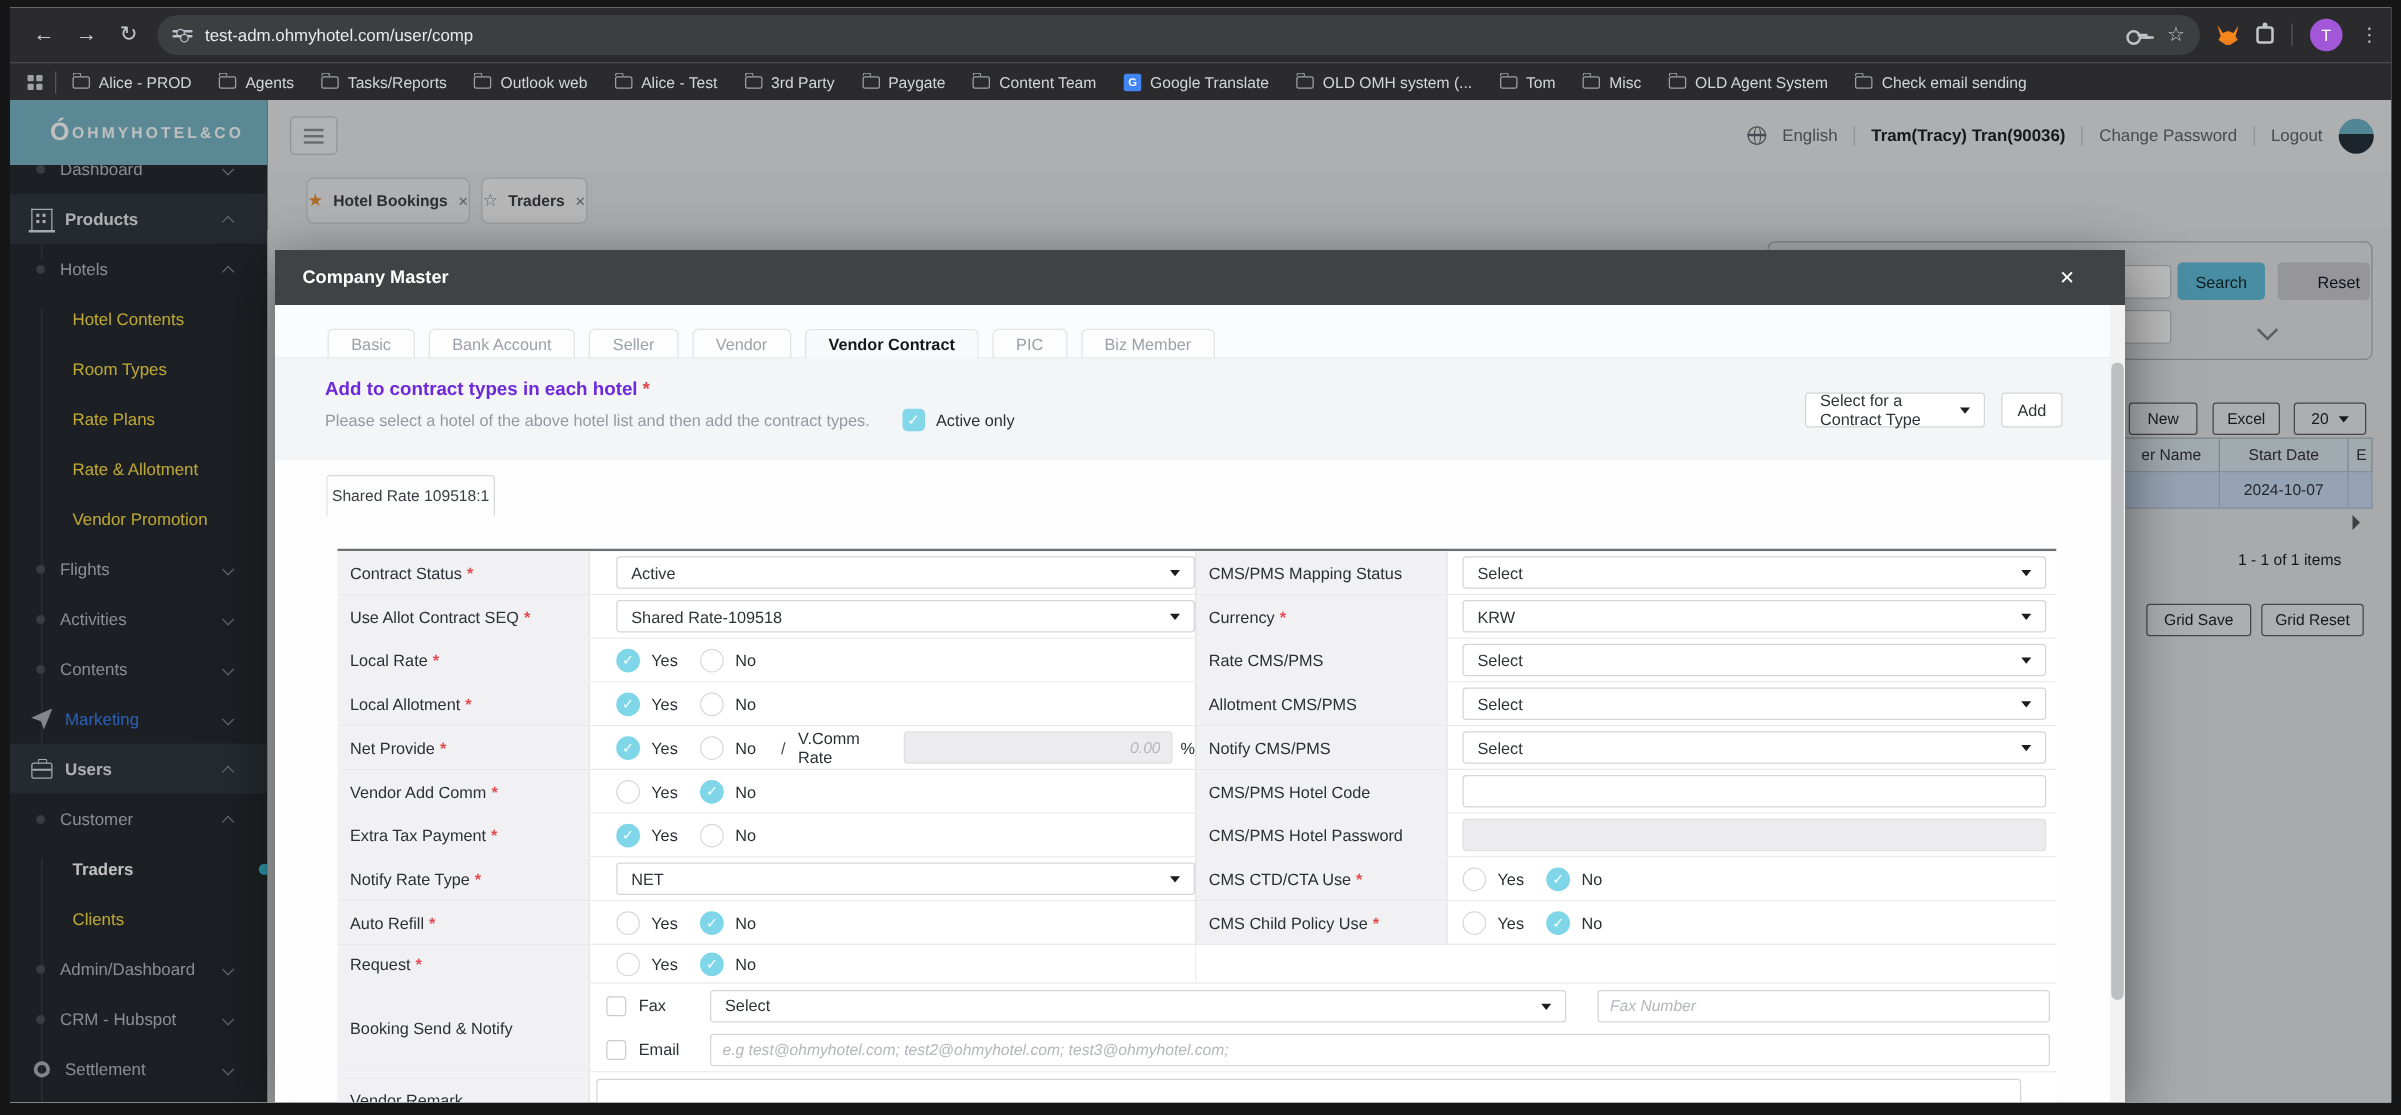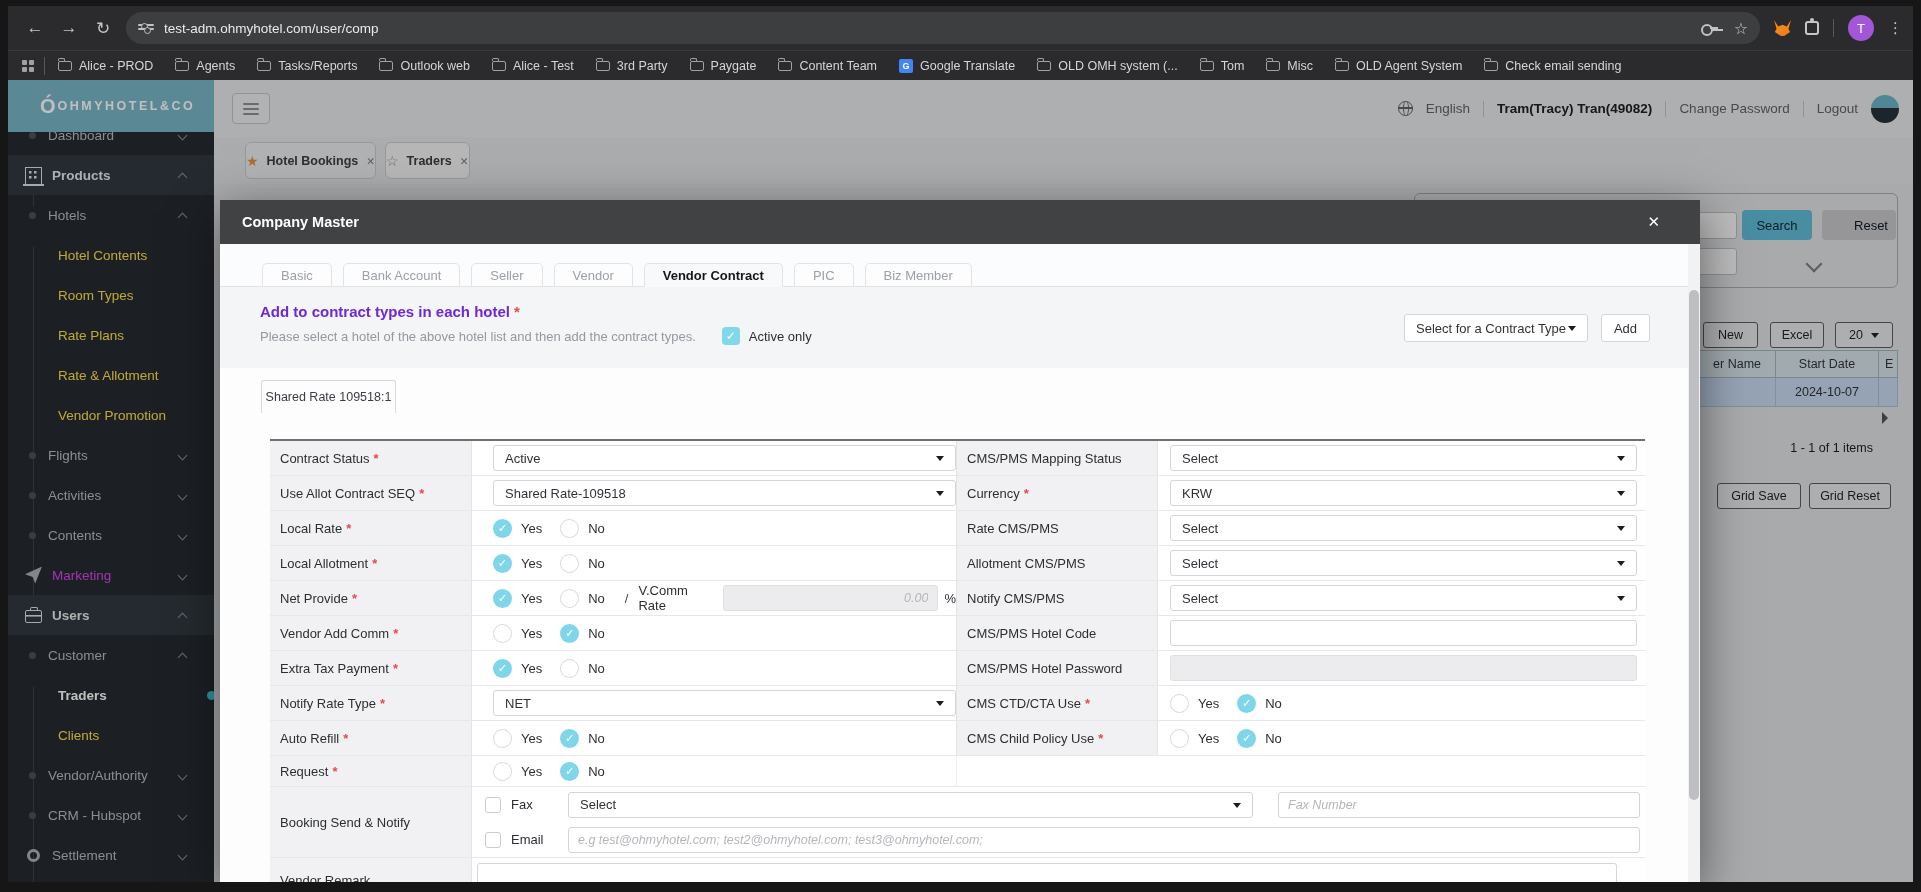--- a/index.html
+++ b/index.html
@@ -131,21 +131,21 @@
   .mheading { font-size:15px; font-weight:bold; color:#6d28d9; }
   .req { color:#e5484d; font-weight:bold; margin-left:4px; }
   .req::after { content:"*"; }
   .subline { margin-top:7px; display:flex; align-items:center; font-size:13px; color:#9499a0; }
   .aonly { margin-left:26px; display:flex; align-items:center; gap:9px; color:#2b2f33; }
   .cbx-teal { width:18px; height:18px; border-radius:4px; background:#82d7e9; color:#fff; font-size:12px; display:flex; align-items:center; justify-content:center; cursor:pointer; }
   .cbx-teal::before { content:"✓"; }
   .ctr { position:absolute; top:27px; right:50px; display:flex; gap:13px; }
   .sel { height:28px; border:1px solid #d4d5d8; border-radius:3px; background:#fff; display:flex; align-items:center; padding:0 11px; font-size:13px; color:#2f3337; cursor:pointer; }
   .sel .car { margin-left:auto; border:4px solid transparent; border-top:5px solid #1b1d1f; margin-top:5px; }
-  .ctr .sel { width:184px;margin-left:27px; }
+  .ctr .sel { width:144px;margin-left:27px; }
   .addbtn { width:49px; height:28px; background:#fff; border:1px solid #d4d5d8; border-radius:3px; color:#2f3337; font-size:13px; }
   .subtab { position:absolute; left:41px; top:93px; width:135px; height:33px; background:#fdfdfe; border:1px solid #d8d9dc; border-bottom:none; border-radius:3px 3px 0 0; display:flex; align-items:center; justify-content:center; font-size:12.5px; color:#3a3e43; cursor:pointer; }
 
   .ftable { position:absolute; left:50px; top:152px; width:1375px; border-top:2px solid #6e6f71; font-size:13px; color:#2b2f33; }
   .frow { display:grid; grid-template-columns:202px 484px 202px 487px; border-bottom:1px solid #e8e8ea; background:#fff; min-height:35px; }
   .flabel { background:#f1f1f3; border-right:1px solid #e4e4e7; display:flex; align-items:center; padding-left:10px; }
   .flabel.rcol { border-left:1px solid #e4e4e7; }
   .ffield { display:flex; align-items:center; padding-left:21px; }
   .ffield.rcol { padding-left:12px; }
   .ffield .sel { width:467px; height:26px; }
@@ -320,21 +320,21 @@
               <span class="ntxt">Activities</span>
               <span class="chev"></span>
             </div>
         <div class="nitem sub">
               <span class="bull"></span>
               <span class="ntxt">Contents</span>
               <span class="chev"></span>
             </div>
         <div class="nitem top">
               <span class="nic plane-ic"></span>
-              <span class="ntxt" style="color:#d946ef;font-weight:normal;">Marketing</span>
+              <span class="ntxt" style="color:#3b82f6;font-weight:normal;">Marketing</span>
               <span class="chev"></span>
             </div>
         <div class="nitem top hl">
               <span class="nic case-ic"></span>
               <span class="ntxt">Users</span>
               <span class="chev up"></span>
             </div>
         <div class="nitem sub">
               <span class="bull"></span>
               <span class="ntxt">Customer</span>
@@ -342,21 +342,21 @@
             </div>
         <div class="nitem leaf active">
               <span class="ntxt">Traders</span>
               <span class="tealdot"></span>
             </div>
         <div class="nitem leaf">
               <span class="ntxt">Clients</span>
             </div>
         <div class="nitem sub">
               <span class="bull"></span>
-              <span class="ntxt">Vendor/Authority</span>
+              <span class="ntxt">Admin/Dashboard</span>
               <span class="chev"></span>
             </div>
         <div class="nitem sub">
               <span class="bull"></span>
               <span class="ntxt">CRM - Hubspot</span>
               <span class="chev"></span>
             </div>
         <div class="nitem top">
               <span class="nic gear-ic"></span>
               <span class="ntxt" style="color:#b9bec5;font-weight:normal;">Settlement</span>
@@ -370,21 +370,21 @@
       <div class="appheader">
         <div class="hamb">
               <i></i>
               <i></i>
               <i></i>
             </div>
         <div class="hdr-right">
           <span class="globe"></span>
           <span>English</span>
           <span class="hsep"></span>
-          <span class="uname">Tram(Tracy) Tran(49082)</span>
+          <span class="uname">Tram(Tracy) Tran(90036)</span>
           <span class="hsep"></span>
           <span>Change Password</span>
           <span class="hsep"></span>
           <span>Logout</span>
           <span class="havatar"></span>
         </div>
       </div>
 
       <div class="tabrow">
         <div class="ptab">

